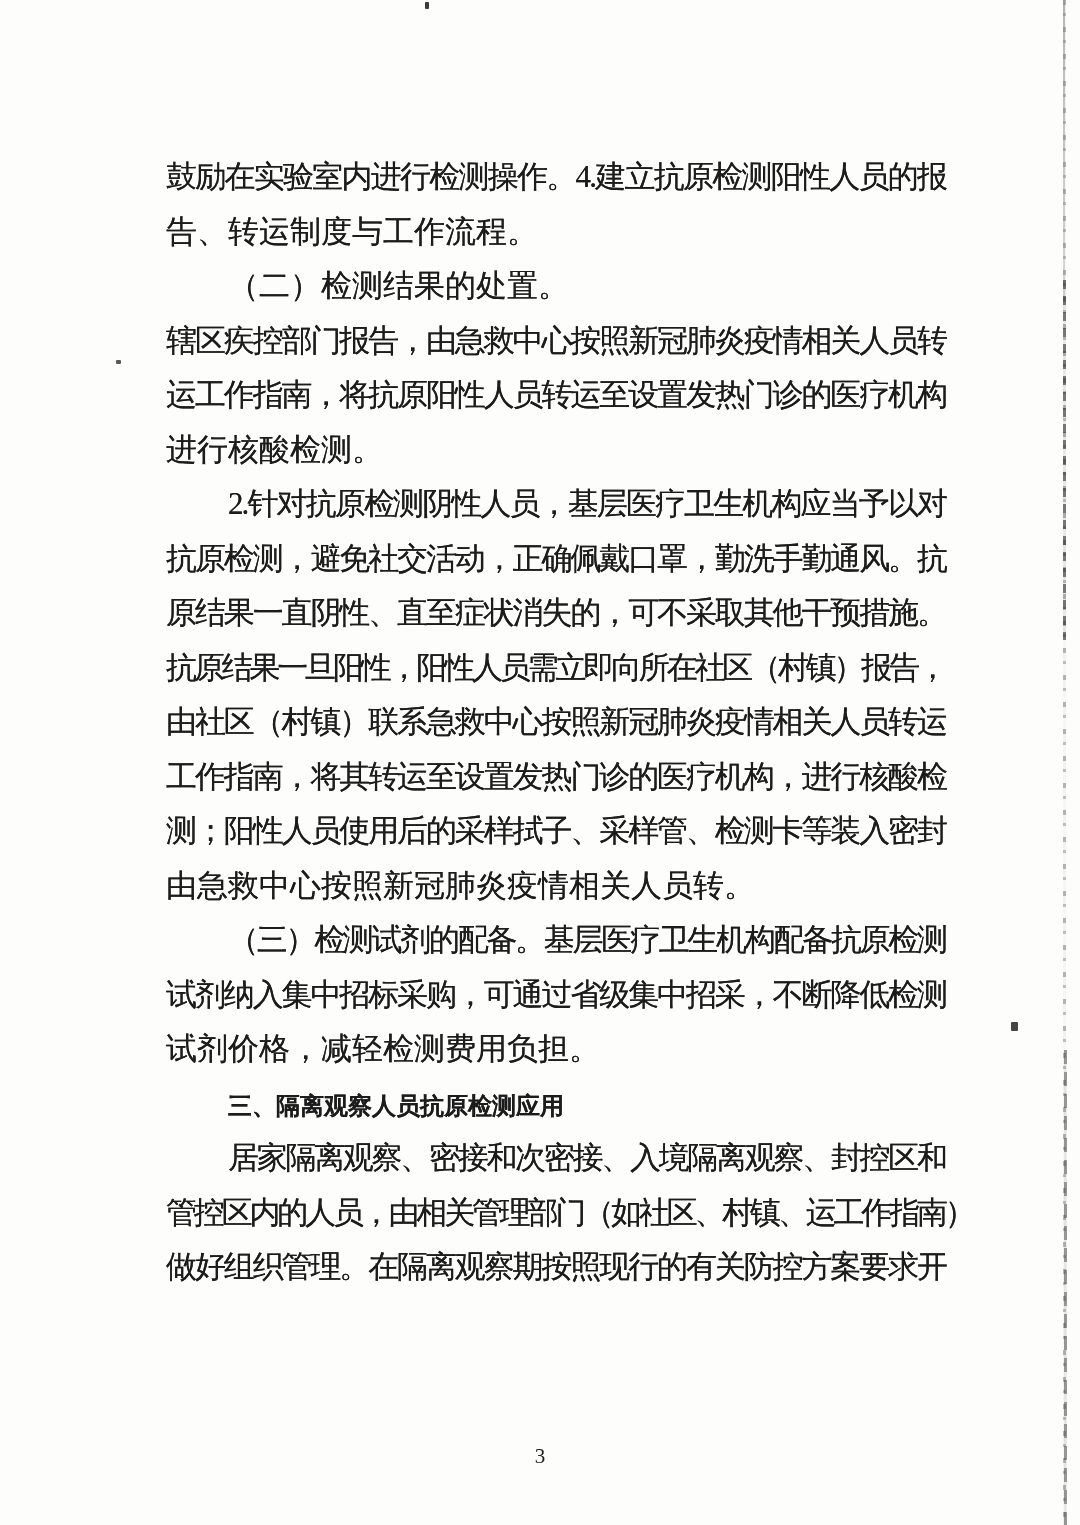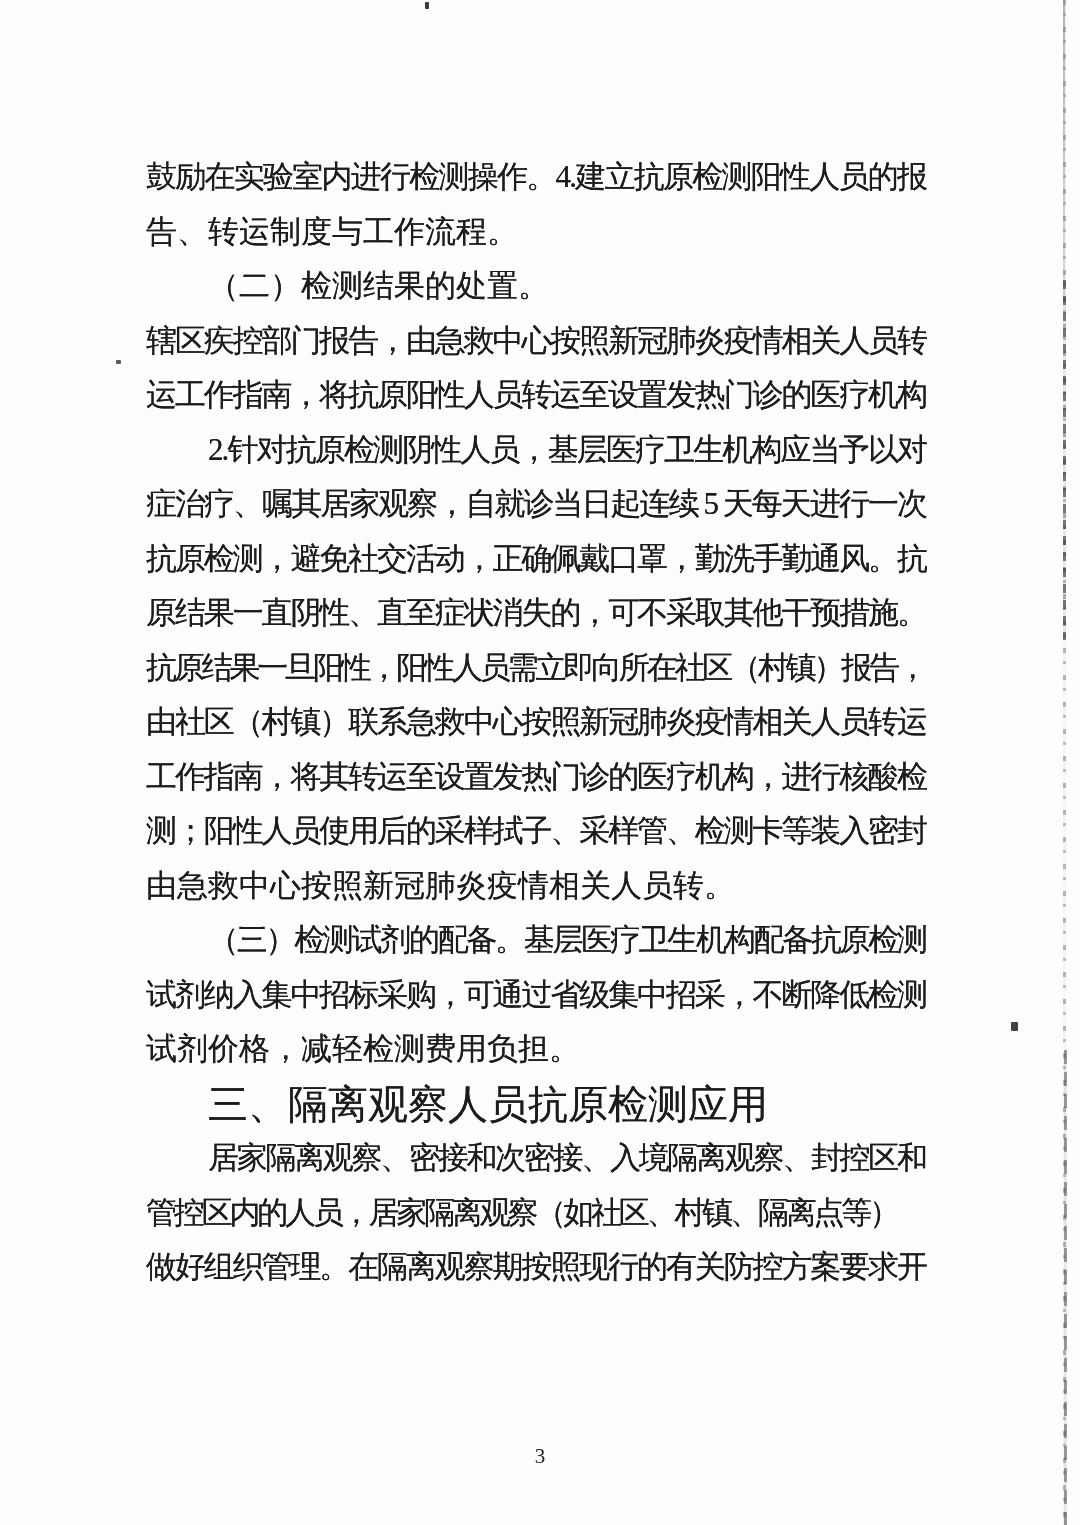--- a/index.html
+++ b/index.html
@@ -9,42 +9,42 @@
     font-family:"Liberation Serif","DejaVu Serif",serif;
     position:relative;
     overflow:hidden;
   }
   .page{
     position:absolute;inset:0;
     background:#fdfdfc;
   }
   .text-block{
     position:absolute;
-    left:146px;top:150px;
+    left:166px;top:150px;
     width:782px;
     color:#1c1c1c;
   }
   .line{
     height:54.5px;
     font-size:31px;
     line-height:54.5px;
     white-space:nowrap;
     letter-spacing:0;
     
     text-shadow:0 0 0.6px rgba(20,20,20,0.85);
   }
   .line .txt{
     display:inline-block;
     white-space:nowrap;
   }
   .line.indent .txt{ margin-left:62px;text-align:center; }
   .line.bold .txt{
     font-family:"Liberation Sans","DejaVu Sans",sans-serif;
-    font-weight:normal;
-    font-size:40px;
+    font-weight:bold;
+    font-size:24px;
   }
   .page-number{
     position:absolute;
     left:0;top:1444px;width:1080px;
     text-align:center;
     font-size:21px;
     color:#222;
     font-family:"Liberation Serif","DejaVu Serif",serif;
   }
   
@@ -90,35 +90,35 @@
 <body>
 
 <div class="page">
 
   <div class="text-block" id="text-block">
       <div class="line"><span class="txt" style="letter-spacing: -1.75px;">鼓励在实验室内进行检测操作。4.建立抗原检测阳性人员的报</span></div>
       <div class="line"><span class="txt">告、转运制度与工作流程。</span></div>
       <div class="line indent"><span class="txt">（二）检测结果的处置。</span></div>
       <div class="line"><span class="txt" style="letter-spacing: -2.11538px;">辖区疾控部门报告，由急救中心按照新冠肺炎疫情相关人员转</span></div>
       <div class="line"><span class="txt" style="letter-spacing: -2.11538px;">运工作指南，将抗原阳性人员转运至设置发热门诊的医疗机构</span></div>
+      <div class="line"><span class="txt">进行核酸检测。</span></div>
       <div class="line indent"><span class="txt" style="letter-spacing: -1.89px;">2.针对抗原检测阴性人员，基层医疗卫生机构应当予以对</span></div>
-      <div class="line"><span class="txt" style="letter-spacing: -1.96429px;">症治疗、嘱其居家观察，自就诊当日起连续 5 天每天进行一次</span></div>
       <div class="line"><span class="txt" style="letter-spacing: -2.11538px;">抗原检测，避免社交活动，正确佩戴口罩，勤洗手勤通风。抗</span></div>
       <div class="line"><span class="txt" style="letter-spacing: -2.11538px;">原结果一直阴性、直至症状消失的，可不采取其他干预措施。</span></div>
       <div class="line"><span class="txt" style="letter-spacing: -3.18519px;">抗原结果一旦阳性，阳性人员需立即向所在社区（村镇）报告，</span></div>
       <div class="line"><span class="txt" style="letter-spacing: -2.11538px;">由社区（村镇）联系急救中心按照新冠肺炎疫情相关人员转运</span></div>
       <div class="line"><span class="txt" style="letter-spacing: -2.11538px;">工作指南，将其转运至设置发热门诊的医疗机构，进行核酸检</span></div>
       <div class="line"><span class="txt" style="letter-spacing: -2.11538px;">测；阳性人员使用后的采样拭子、采样管、检测卡等装入密封</span></div>
       <div class="line"><span class="txt">由急救中心按照新冠肺炎疫情相关人员转。</span></div>
       <div class="line indent"><span class="txt" style="letter-spacing: -2.29167px;">（三）检测试剂的配备。基层医疗卫生机构配备抗原检测</span></div>
       <div class="line"><span class="txt" style="letter-spacing: -2.11538px;">试剂纳入集中招标采购，可通过省级集中招采，不断降低检测</span></div>
       <div class="line"><span class="txt">试剂价格，减轻检测费用负担。</span></div>
       <div class="line indent bold"><span class="txt">三、隔离观察人员抗原检测应用</span></div>
       <div class="line indent"><span class="txt" style="letter-spacing: -2.29167px;">居家隔离观察、密接和次密接、入境隔离观察、封控区和</span></div>
-      <div class="line"><span class="txt" style="letter-spacing: -3.18519px;">管控区内的人员，居家隔离观察（如社区、村镇、隔离点等）</span></div>
+      <div class="line"><span class="txt" style="letter-spacing: -3.18519px;">管控区内的人员，由相关管理部门（如社区、村镇、运工作指南）</span></div>
       <div class="line"><span class="txt" style="letter-spacing: -2.11538px;">做好组织管理。在隔离观察期按照现行的有关防控方案要求开</span></div>
     </div>
 
   <div class="page-number">3</div>
 
   <div class="scan-edge"></div>
   <div class="scan-edge-top"></div>
   <div class="scan-edge-dark"></div>
   <div class="scan-edge-bottom"></div>
 

